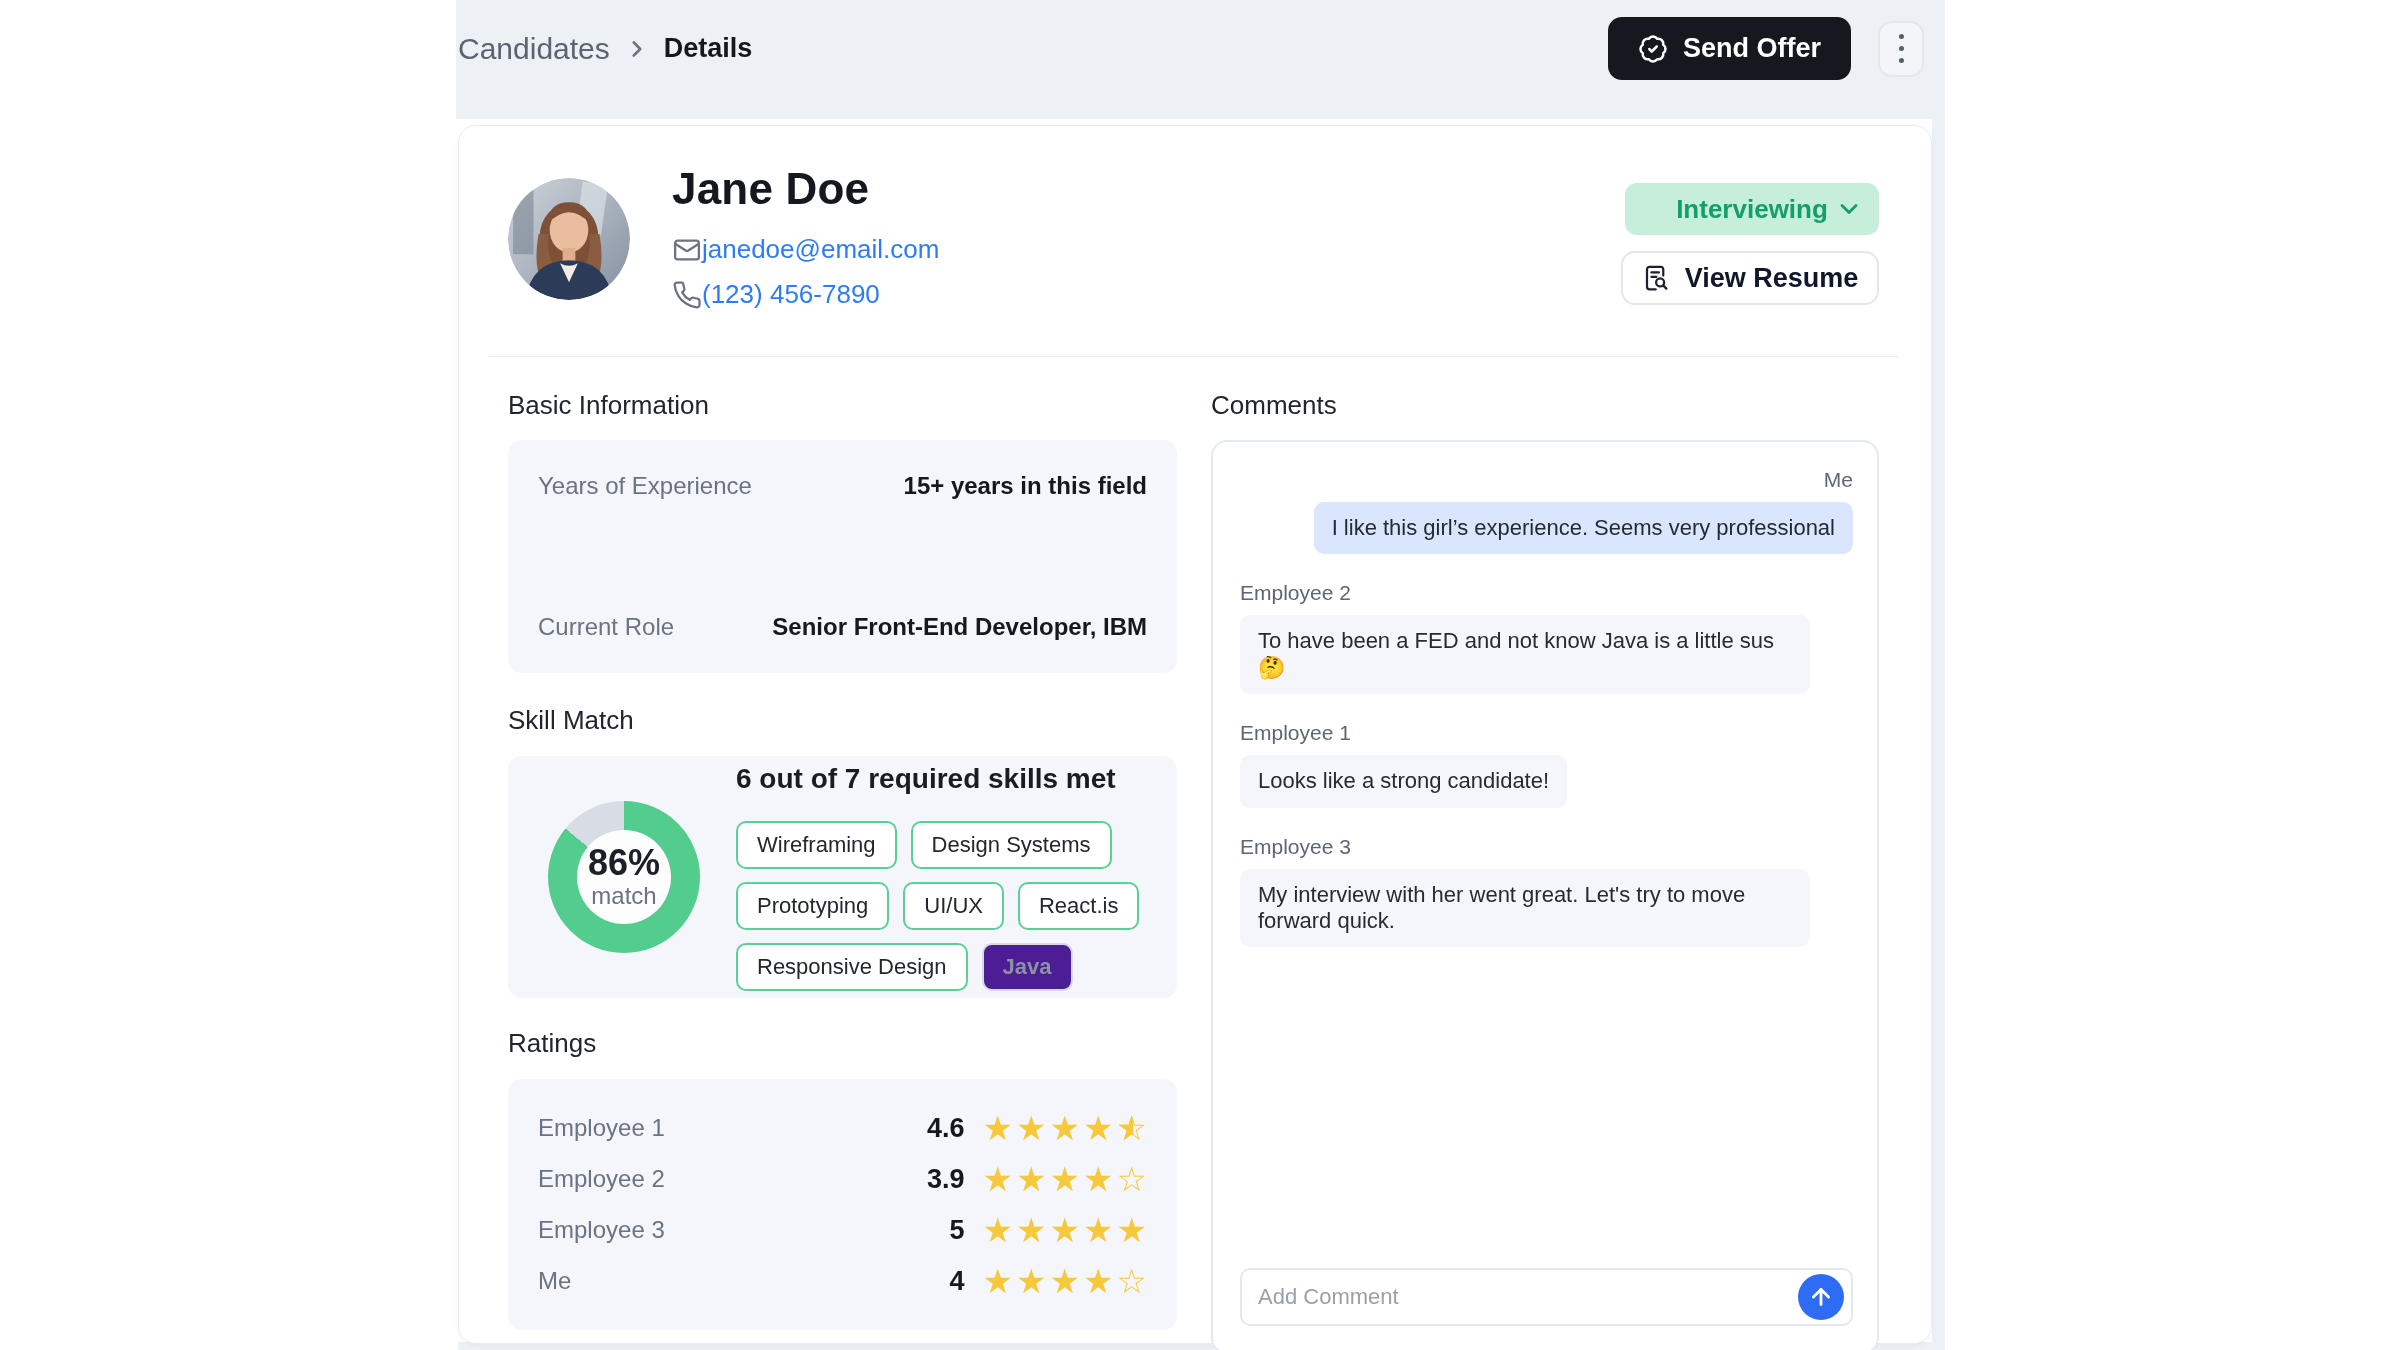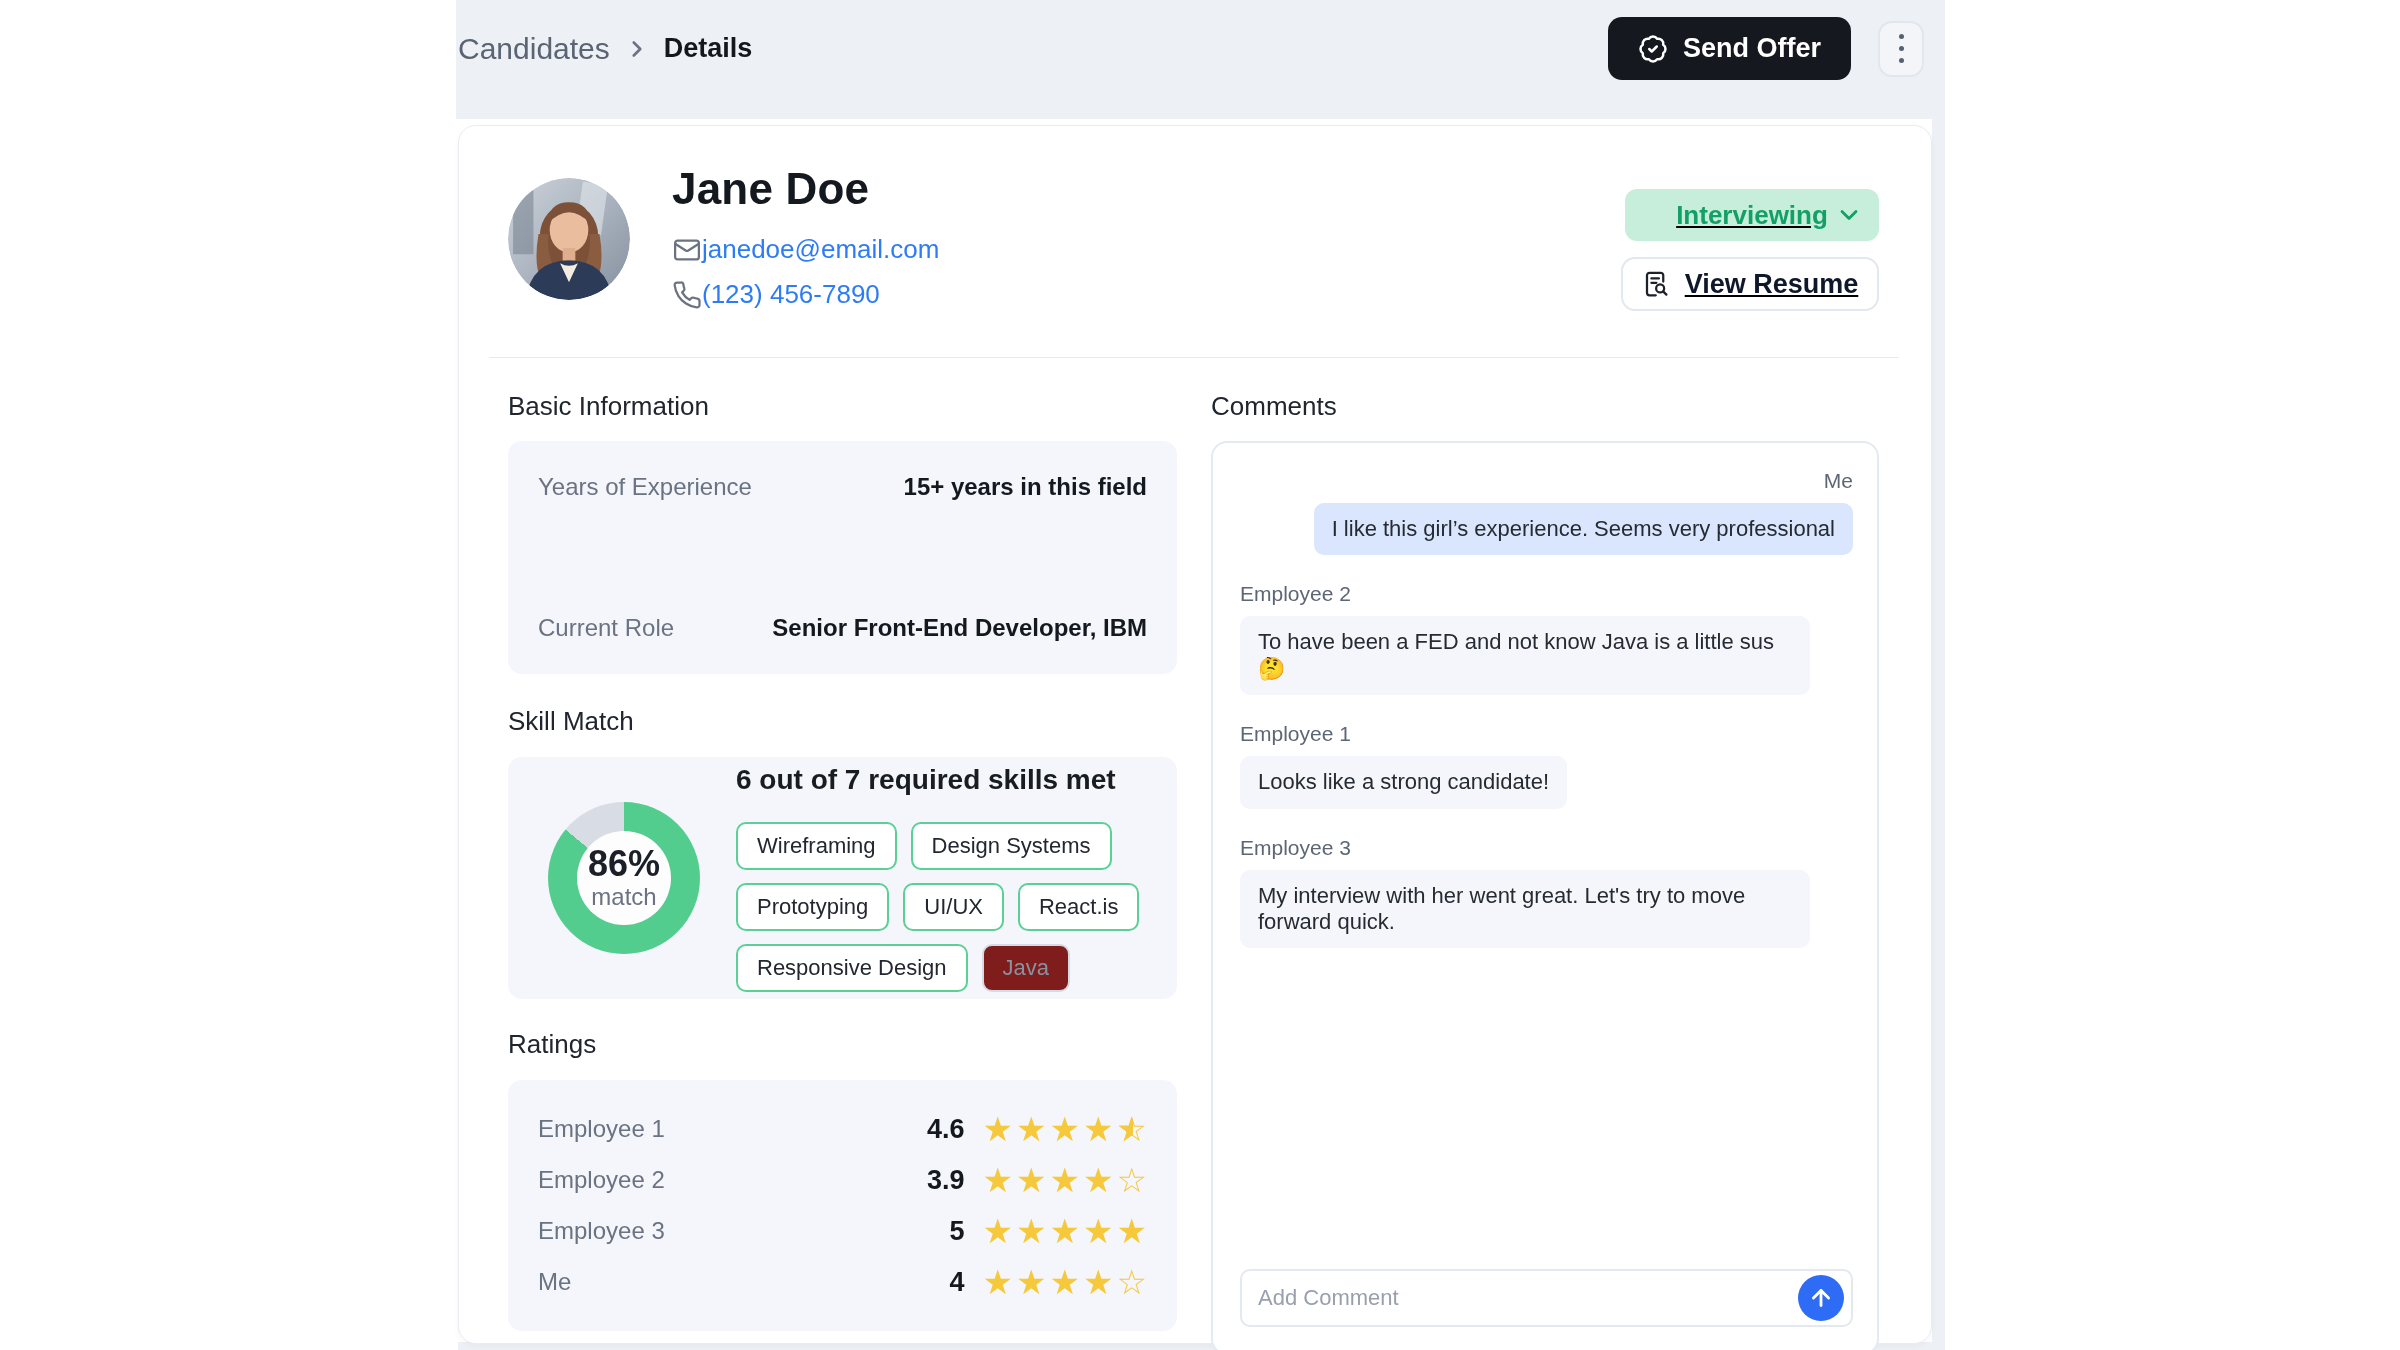--- a/index.html
+++ b/index.html
@@ -32,21 +32,21 @@
 
   .profile-row { margin-top:52px; display:flex; align-items:flex-start; }
   .avatar { width:122px; height:122px; border-radius:50%; overflow:hidden; flex:none; }
   .name-block { margin-left:42px; margin-top:-14px; }
   .candidate-name { font-size:44px; font-weight:700; color:#14181f; letter-spacing:.2px; }
   .contact-row { display:flex; align-items:center; margin-top:20px; }
   .contact-row + .contact-row { margin-top:14px; }
   .contact-icon { width:30px; height:30px; display:flex; }
   .contact-link { font-size:26px; color:#2e7cf5; text-decoration:none; }
 
-  .profile-actions { margin-left:auto; display:flex; flex-direction:column; align-items:flex-end; gap:16px; margin-top:11px;text-decoration:underline; }
+  .profile-actions { margin-left:auto; display:flex; flex-direction:column; align-items:flex-end; gap:16px; margin-top:5px; }
   .status-pill { position:relative; width:254px; height:52px; border-radius:12px; background:#c6eeda;
                  display:flex; align-items:center; justify-content:center; cursor:pointer; border:none; }
   .status-pill span { font-size:26px; font-weight:700; color:#12a066; }
   .status-caret { position:absolute; right:16px; width:28px; height:28px; display:flex; }
   .view-resume { width:258px; height:54px; border-radius:14px; border:2px solid #e3e7ee; background:#fff;
                  display:flex; align-items:center; justify-content:center; gap:13px;
                  font-size:27px; font-weight:600; color:#0f172a; cursor:pointer; }
 
   .divider { margin:46px -20px 0 -19px; height:1px; background:#e7eaf1; }
 
@@ -71,21 +71,21 @@
   .donut { position:relative; width:152px; height:152px; border-radius:50%; flex:none; }
   .donut::after { content:""; position:absolute; inset:29px; border-radius:50%; background:#fdfdfe; }
   .donut-center { position:absolute; inset:0; display:flex; flex-direction:column; align-items:center; justify-content:center; z-index:2; }
   .donut-pct { font-size:36px; font-weight:700; color:#1b1f27; line-height:1.05; }
   .donut-cap { font-size:24px; color:#6b7380; }
   .skill-right { width:445px; }
   .skill-headline { font-size:28px; font-weight:700; color:#181c23; margin-bottom:26px; }
   .chips { display:flex; flex-wrap:wrap; gap:13px 14px; width:440px; }
   .chip { padding:9px 19px; border-radius:10px; border:2px solid #5ad095; background:#fff;
           font-size:22px; color:#23272f; white-space:nowrap; }
-  .chip.unmatched { background:#7f1d1d; border-color:#d6dae3; color:#8a92a1; }
+  .chip.unmatched { background:#4c1d95; border-color:#d6dae3; color:#8a92a1;font-weight:bold; }
 
   
   .ratings-title { margin-top:30px; margin-bottom:20px; }
   .ratings-panel { height:251px; padding:32px 30px; display:flex; flex-direction:column; justify-content:space-between; }
   .rating-row { display:flex; align-items:center; }
   .rating-name { font-size:24px; color:#6a7382; }
   .rating-right { margin-left:auto; display:flex; align-items:center; gap:18px; }
   .rating-score { font-size:27px; font-weight:700; color:#14181f; }
   .stars { display:flex; gap:3px; font-size:34px; line-height:1; color:#f6c83c; }
   .star { position:relative; }

